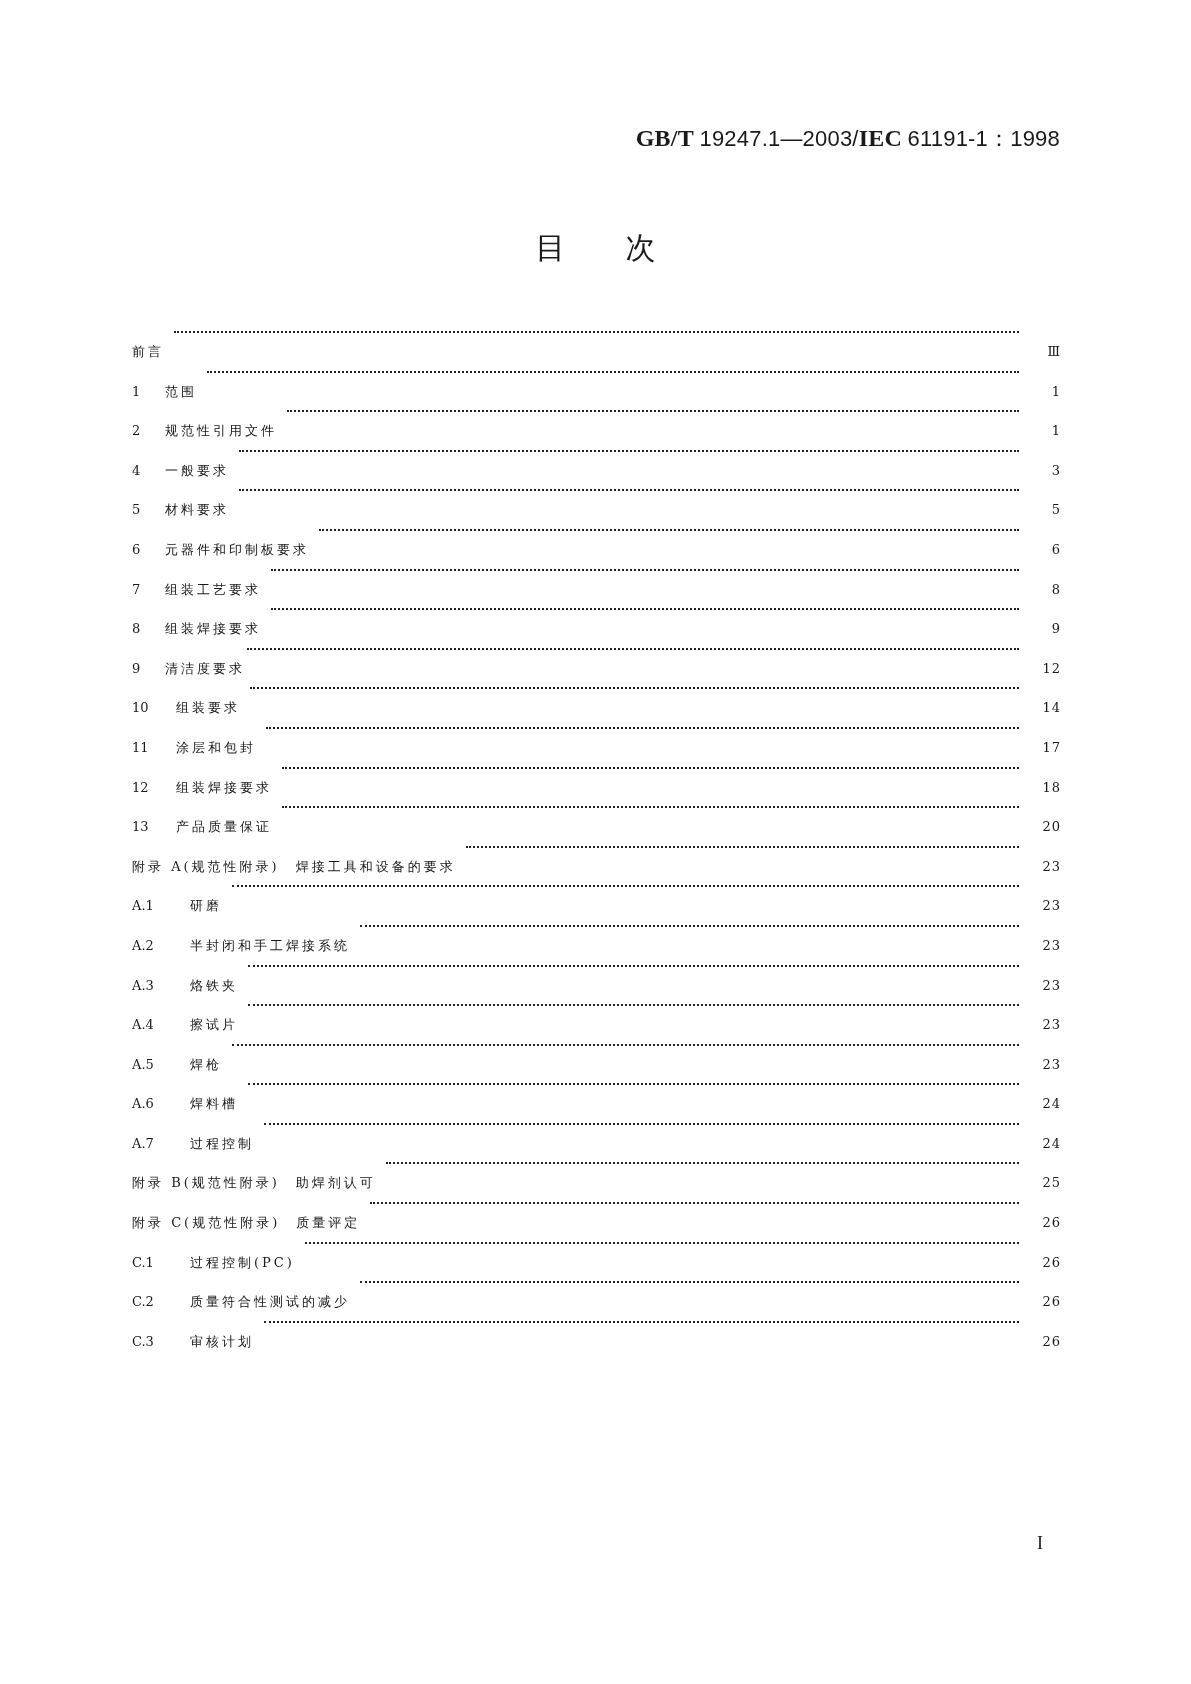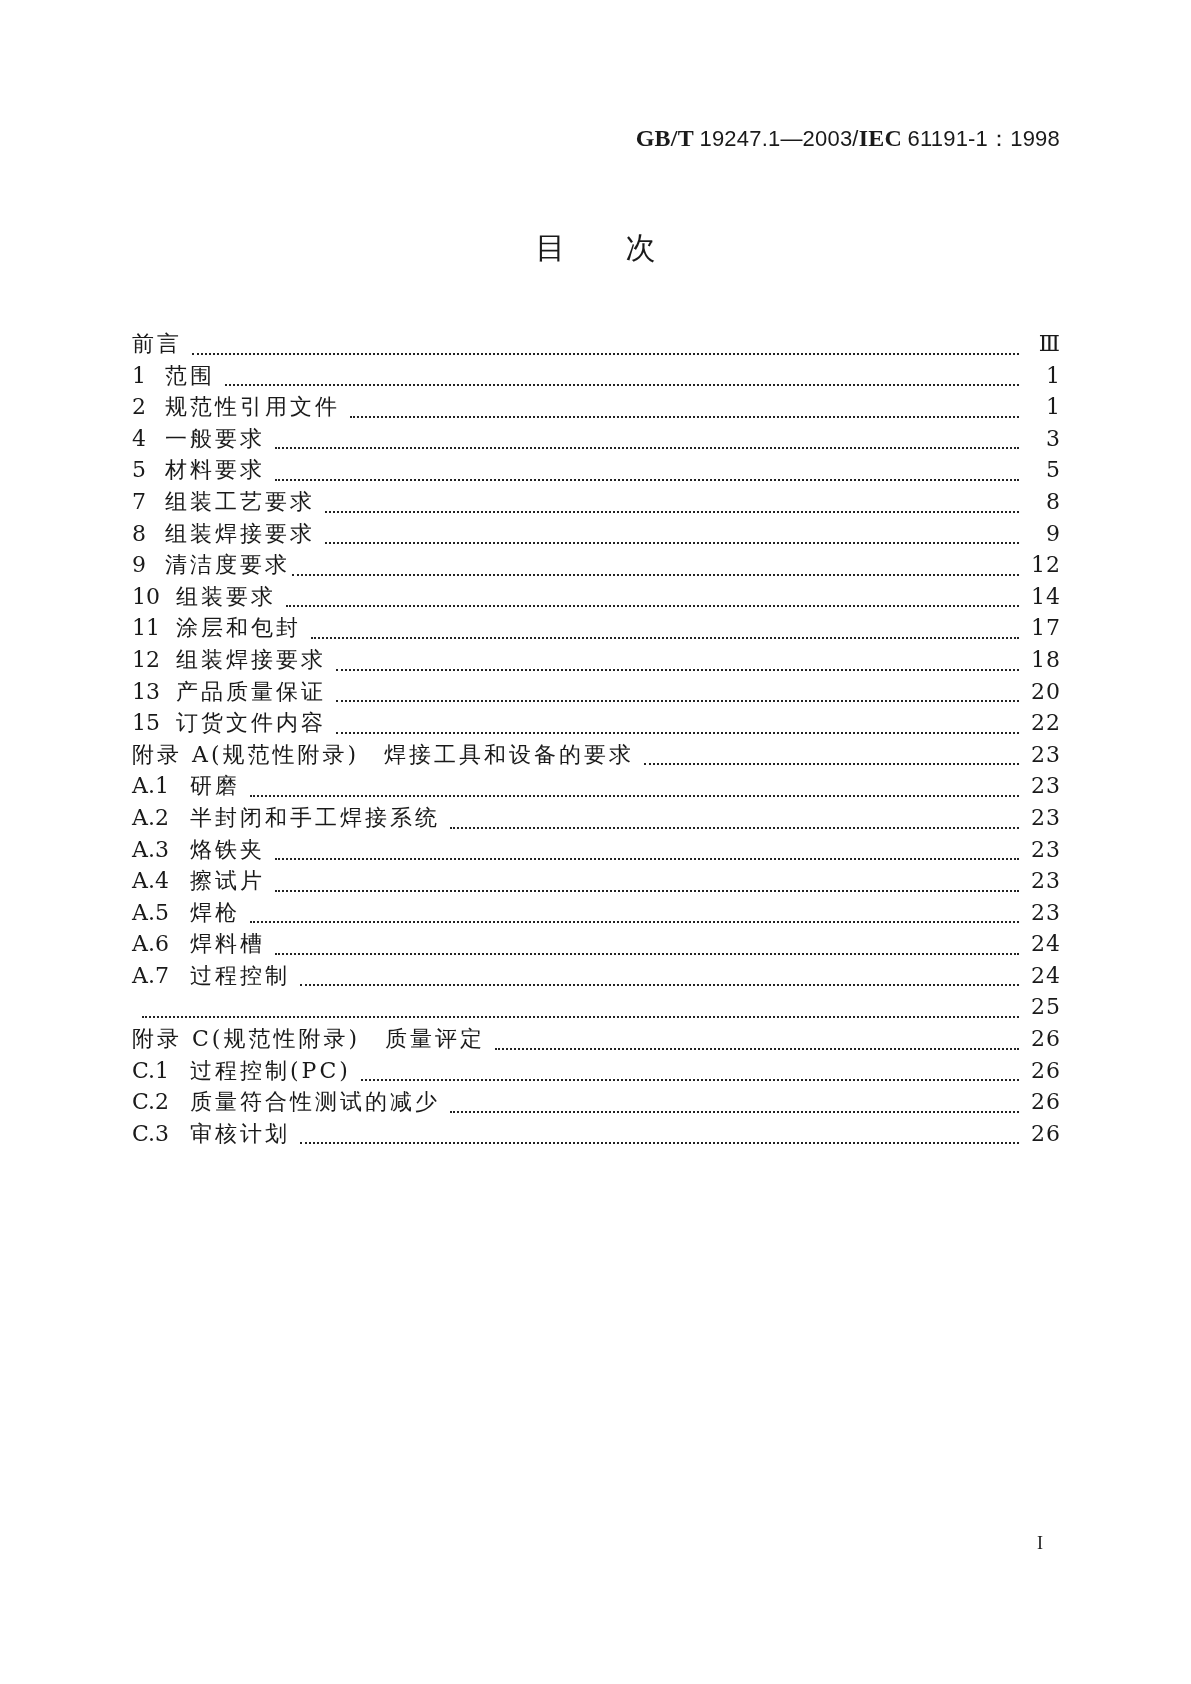--- a/index.html
+++ b/index.html
@@ -44,24 +44,25 @@
       text-indent: 60px;
     }
     .toc {
       position: absolute;
       top: 328px;
       left: 132px;
       width: 929px;
     }
     .toc-row {
       display: flex;
-      align-items: flex-end;
+      align-items: flex-start;
       height: 31.6px;
-      font-size: 22px;
+      font-size: 13px;
       line-height: 31.6px;
+      margin-top: 8px;
     }
     .toc-label {
       white-space: nowrap;
       letter-spacing: 3px;
     }
     .toc-label .no {
       display: inline-block;
       letter-spacing: 0;
     }
     .toc-label .no.w1 { width: 33px; }
@@ -121,20 +122,25 @@
       <span class="toc-label"><span class="no w1">4</span><span>一般要求</span></span>
       <span class="dots"></span>
       <span class="toc-page">3</span>
     </div>
     <div class="toc-row">
       <span class="toc-label"><span class="no w1">5</span><span>材料要求</span></span>
       <span class="dots"></span>
       <span class="toc-page">5</span>
     </div>
     <div class="toc-row">
+      <span class="toc-label"><span class="no w1">6</span><span>元器件和印制板要求</span></span>
+      <span class="dots"></span>
+      <span class="toc-page">6</span>
+    </div>
+    <div class="toc-row">
       <span class="toc-label"><span class="no w1">7</span><span>组装工艺要求</span></span>
       <span class="dots"></span>
       <span class="toc-page">8</span>
     </div>
     <div class="toc-row">
       <span class="toc-label"><span class="no w1">8</span><span>组装焊接要求</span></span>
       <span class="dots"></span>
       <span class="toc-page">9</span>
     </div>
     <div class="toc-row">
@@ -156,25 +162,20 @@
       <span class="toc-label"><span class="no w2">12</span><span>组装焊接要求</span></span>
       <span class="dots"></span>
       <span class="toc-page">18</span>
     </div>
     <div class="toc-row">
       <span class="toc-label"><span class="no w2">13</span><span>产品质量保证</span></span>
       <span class="dots"></span>
       <span class="toc-page">20</span>
     </div>
     <div class="toc-row">
-      <span class="toc-label"><span class="no w2">15</span><span>订货文件内容</span></span>
-      <span class="dots"></span>
-      <span class="toc-page">22</span>
-    </div>
-    <div class="toc-row">
       <span class="toc-label"><span>附录 A(规范性附录)　焊接工具和设备的要求</span></span>
       <span class="dots"></span>
       <span class="toc-page">23</span>
     </div>
     <div class="toc-row">
       <span class="toc-label"><span class="no wa">A.1</span><span>研磨</span></span>
       <span class="dots"></span>
       <span class="toc-page">23</span>
     </div>
     <div class="toc-row">
@@ -201,20 +202,21 @@
       <span class="toc-label"><span class="no wa">A.6</span><span>焊料槽</span></span>
       <span class="dots"></span>
       <span class="toc-page">24</span>
     </div>
     <div class="toc-row">
       <span class="toc-label"><span class="no wa">A.7</span><span>过程控制</span></span>
       <span class="dots"></span>
       <span class="toc-page">24</span>
     </div>
     <div class="toc-row">
+      <span class="toc-label"><span>附录 B(规范性附录)　助焊剂认可</span></span>
       <span class="dots"></span>
       <span class="toc-page">25</span>
     </div>
     <div class="toc-row">
       <span class="toc-label"><span>附录 C(规范性附录)　质量评定</span></span>
       <span class="dots"></span>
       <span class="toc-page">26</span>
     </div>
     <div class="toc-row">
       <span class="toc-label"><span class="no wa">C.1</span><span>过程控制(PC)</span></span>

